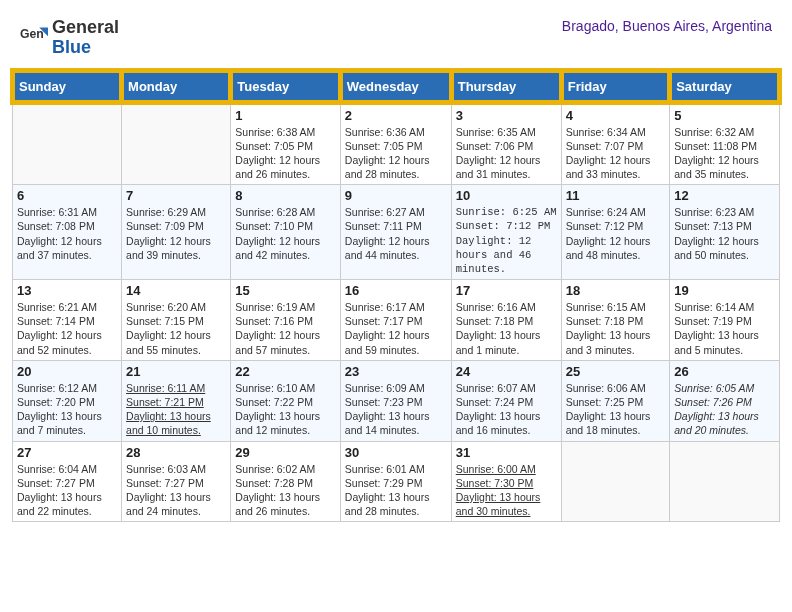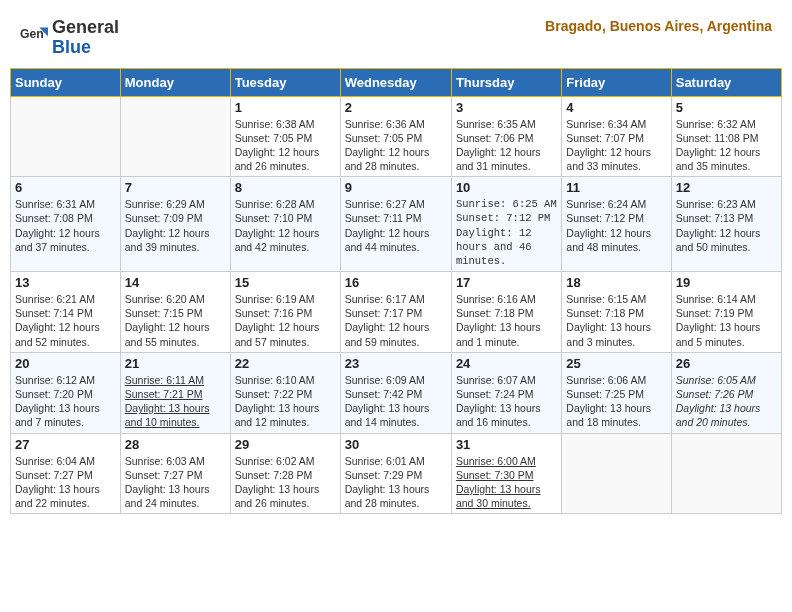--- a/index.html
+++ b/index.html
@@ -37,35 +37,34 @@
     .title-block {
       text-align: right;
     }
     .month-title {
       font-size: 32px;
       color: #333;
       font-weight: normal;
     }
     .location {
       font-size: 14px;
-      color: #a16207;
-      font-weight: bold;
+      color: #4c1d95;
     }
     table {
       width: 100%;
       border-collapse: collapse;
       margin-top: 6px;
     }
     th {
       background-color: #2a6db5;
       color: #fff;
       padding: 6px 4px;
       font-size: 13px;
       text-align: left;
-      border: 1px solid #eab308;
+      border: 5px solid #eab308;
     }
     td {
       border: 1px solid #ccc;
       vertical-align: top;
       padding: 3px 4px;
       width: 113px;
       height: 80px;
       font-size: 10.5px;
       color: #333;
       background: #fff;
@@ -188,21 +187,21 @@
         <td><span class="day-num">20</span><span style="white-space: pre-line; line-height: 1.35;">Sunrise: 6:12 AM
 Sunset: 7:20 PM
 Daylight: 13 hours and 7 minutes.</span></td>
         <td><span class="day-num">21</span><span style="white-space: pre-line; line-height: 1.35; text-decoration: underline;">Sunrise: 6:11 AM
 Sunset: 7:21 PM
 Daylight: 13 hours and 10 minutes.</span></td>
         <td><span class="day-num">22</span><span style="white-space: pre-line; line-height: 1.35;">Sunrise: 6:10 AM
 Sunset: 7:22 PM
 Daylight: 13 hours and 12 minutes.</span></td>
         <td><span class="day-num">23</span><span style="white-space: pre-line; line-height: 1.35;">Sunrise: 6:09 AM
-Sunset: 7:42 PM
+Sunset: 7:23 PM
 Daylight: 13 hours and 14 minutes.</span></td>
         <td><span class="day-num">24</span><span style="white-space: pre-line; line-height: 1.35;">Sunrise: 6:07 AM
 Sunset: 7:24 PM
 Daylight: 13 hours and 16 minutes.</span></td>
         <td><span class="day-num">25</span><span style="white-space: pre-line; line-height: 1.35;">Sunrise: 6:06 AM
 Sunset: 7:25 PM
 Daylight: 13 hours and 18 minutes.</span></td>
         <td><span class="day-num">26</span><span style="white-space: pre-line; line-height: 1.35; font-style: italic;">Sunrise: 6:05 AM
 Sunset: 7:26 PM
 Daylight: 13 hours and 20 minutes.</span></td>

